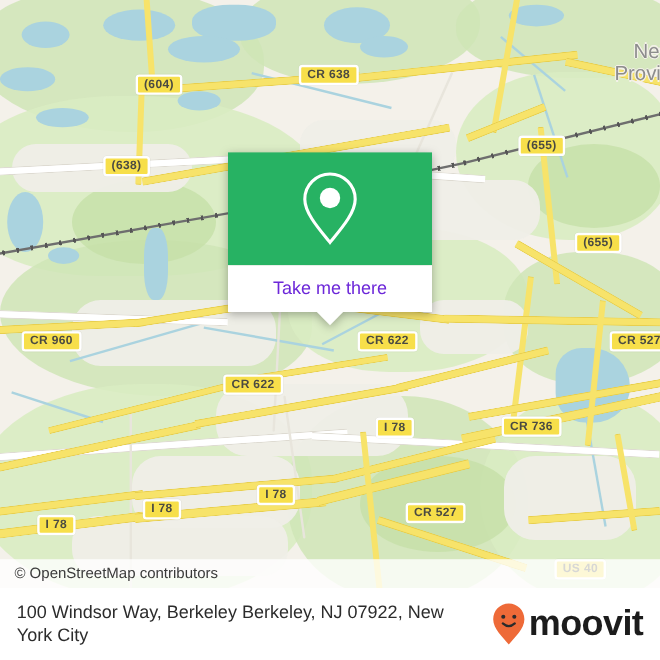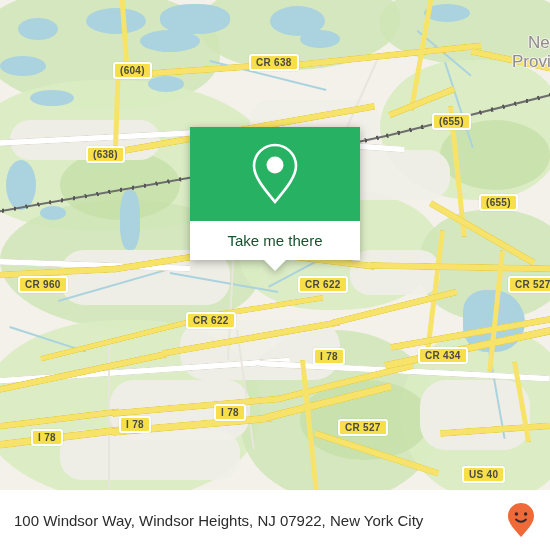--- a/index.html
+++ b/index.html
@@ -41,21 +41,21 @@
     color:#4a4a42;font-size:10px;font-weight:bold;letter-spacing:.3px;
     padding:1px 5px;white-space:nowrap;box-shadow:0 0 0 .5px rgba(0,0,0,.05);}
   .citylabel{position:absolute;color:#8d8d8d;font-size:17px;line-height:19px;
     font-weight:400;white-space:nowrap;text-shadow:
       1px 0 0 #f4f1ea,-1px 0 0 #f4f1ea,0 1px 0 #f4f1ea,0 -1px 0 #f4f1ea;}
 
   
   .popup{position:absolute;left:190px;top:127px;width:170px;filter:drop-shadow(0 2px 4px rgba(0,0,0,.30));}
   .popup-head{height:94px;background:#27b263;display:flex;align-items:center;justify-content:center;}
   .popup-foot{height:39px;background:#ffffff;display:flex;align-items:center;justify-content:center;
-    color:#14532d;font-size:15px;}
+    color:#6d28d9;font-size:15px;}
   .popup-tail{position:absolute;left:50%;bottom:-11px;margin-left:-11px;width:0;height:0;
     border-left:11px solid transparent;border-right:11px solid transparent;border-top:11px solid #ffffff;}
 
   
   .attrib{position:absolute;left:0;top:466px;width:550px;height:24px;
     background:rgba(255,255,255,.78);display:flex;align-items:center;}
   .attrib span{font-size:12.5px;color:#3a3a3a;padding-left:12px;}
 
   
   .bottom{position:absolute;left:0;top:490px;width:550px;height:60px;background:#ffffff;
@@ -174,54 +174,58 @@
     <div class="rail" style="left:-10px;top:212px;width:230px;transform:rotate(-10deg);"></div>
     <div class="rail" style="left:212px;top:172px;width:180px;transform:rotate(-12deg);"></div>
     <div class="rail" style="left:386px;top:135px;width:180px;transform:rotate(-14deg);"></div>
 
     <div class="citylabel" style="left:528px;top:33px;">New</div>
     <div class="citylabel" style="left:512px;top:52px;">Providence</div>
 
     <div class="shield" style="left:113px;top:62px;">(604)</div>
     <div class="shield" style="left:249px;top:54px;">CR 638</div>
     <div class="shield" style="left:432px;top:113px;">(655)</div>
-    <div class="shield" style="left:86px;top:146px;">(638)</div>
+    <div class="shield" style="left:86px;top:130px;">(638)</div>
     <div class="shield" style="left:479px;top:194px;">(655)</div>
     <div class="shield" style="left:18px;top:276px;">CR 960</div>
     <div class="shield" style="left:298px;top:276px;">CR 622</div>
     <div class="shield" style="left:508px;top:276px;">CR 527</div>
     <div class="shield" style="left:186px;top:312px;">CR 622</div>
     <div class="shield" style="left:313px;top:348px;">I 78</div>
-    <div class="shield" style="left:418px;top:347px;">CR 434</div>
+    <div class="shield" style="left:418px;top:347px;">CR 736</div>
     <div class="shield" style="left:214px;top:404px;">I 78</div>
     <div class="shield" style="left:338px;top:419px;">CR 527</div>
     <div class="shield" style="left:119px;top:416px;">I 78</div>
     <div class="shield" style="left:31px;top:429px;">I 78</div>
     <div class="shield" style="left:462px;top:466px;">US 40</div>
 
     <div class="popup">
       <div class="popup-head">
         <svg width="54" height="64" viewBox="0 0 54 64">
           <path d="M27 3 C15.4 3 6 12.4 6 24 C6 36 19 50 27 60 C35 50 48 36 48 24 C48 12.4 38.6 3 27 3 Z" fill="none" stroke="#ffffff" stroke-width="2.6"></path>
           <circle cx="27" cy="23" r="8.5" fill="#ffffff"></circle>
         </svg>
       </div>
       <div class="popup-foot">
         <span>Take me there</span>
       </div>
       <div class="popup-tail"></div>
     </div>
 
+    <div class="attrib">
+      <span>© OpenStreetMap contributors</span>
+    </div>
   </div>
 
   <div class="bottom">
-    <div class="addr">100 Windsor Way, Windsor Heights, NJ 07922, New York City</div>
+    <div class="addr">100 Windsor Way, Berkeley Berkeley, NJ 07922, New York City</div>
     <div class="brand">
       <svg width="30" height="36" viewBox="0 0 30 36">
         <path d="M15 1 C7.8 1 2 6.8 2 14 C2 22 10 29 15 35 C20 29 28 22 28 14 C28 6.8 22.2 1 15 1 Z" fill="#ee6a38"></path>
         <circle cx="10.4" cy="12" r="1.7" fill="#2b2b2b"></circle>
         <circle cx="19.6" cy="12" r="1.7" fill="#2b2b2b"></circle>
         <path d="M10 17.5 Q15 22 20 17.5" fill="none" stroke="#2b2b2b" stroke-width="1.8" stroke-linecap="round"></path>
       </svg>
+      <span class="brand-word">moovit</span>
     </div>
   </div>
 
 </div>
 
 </body></html>

